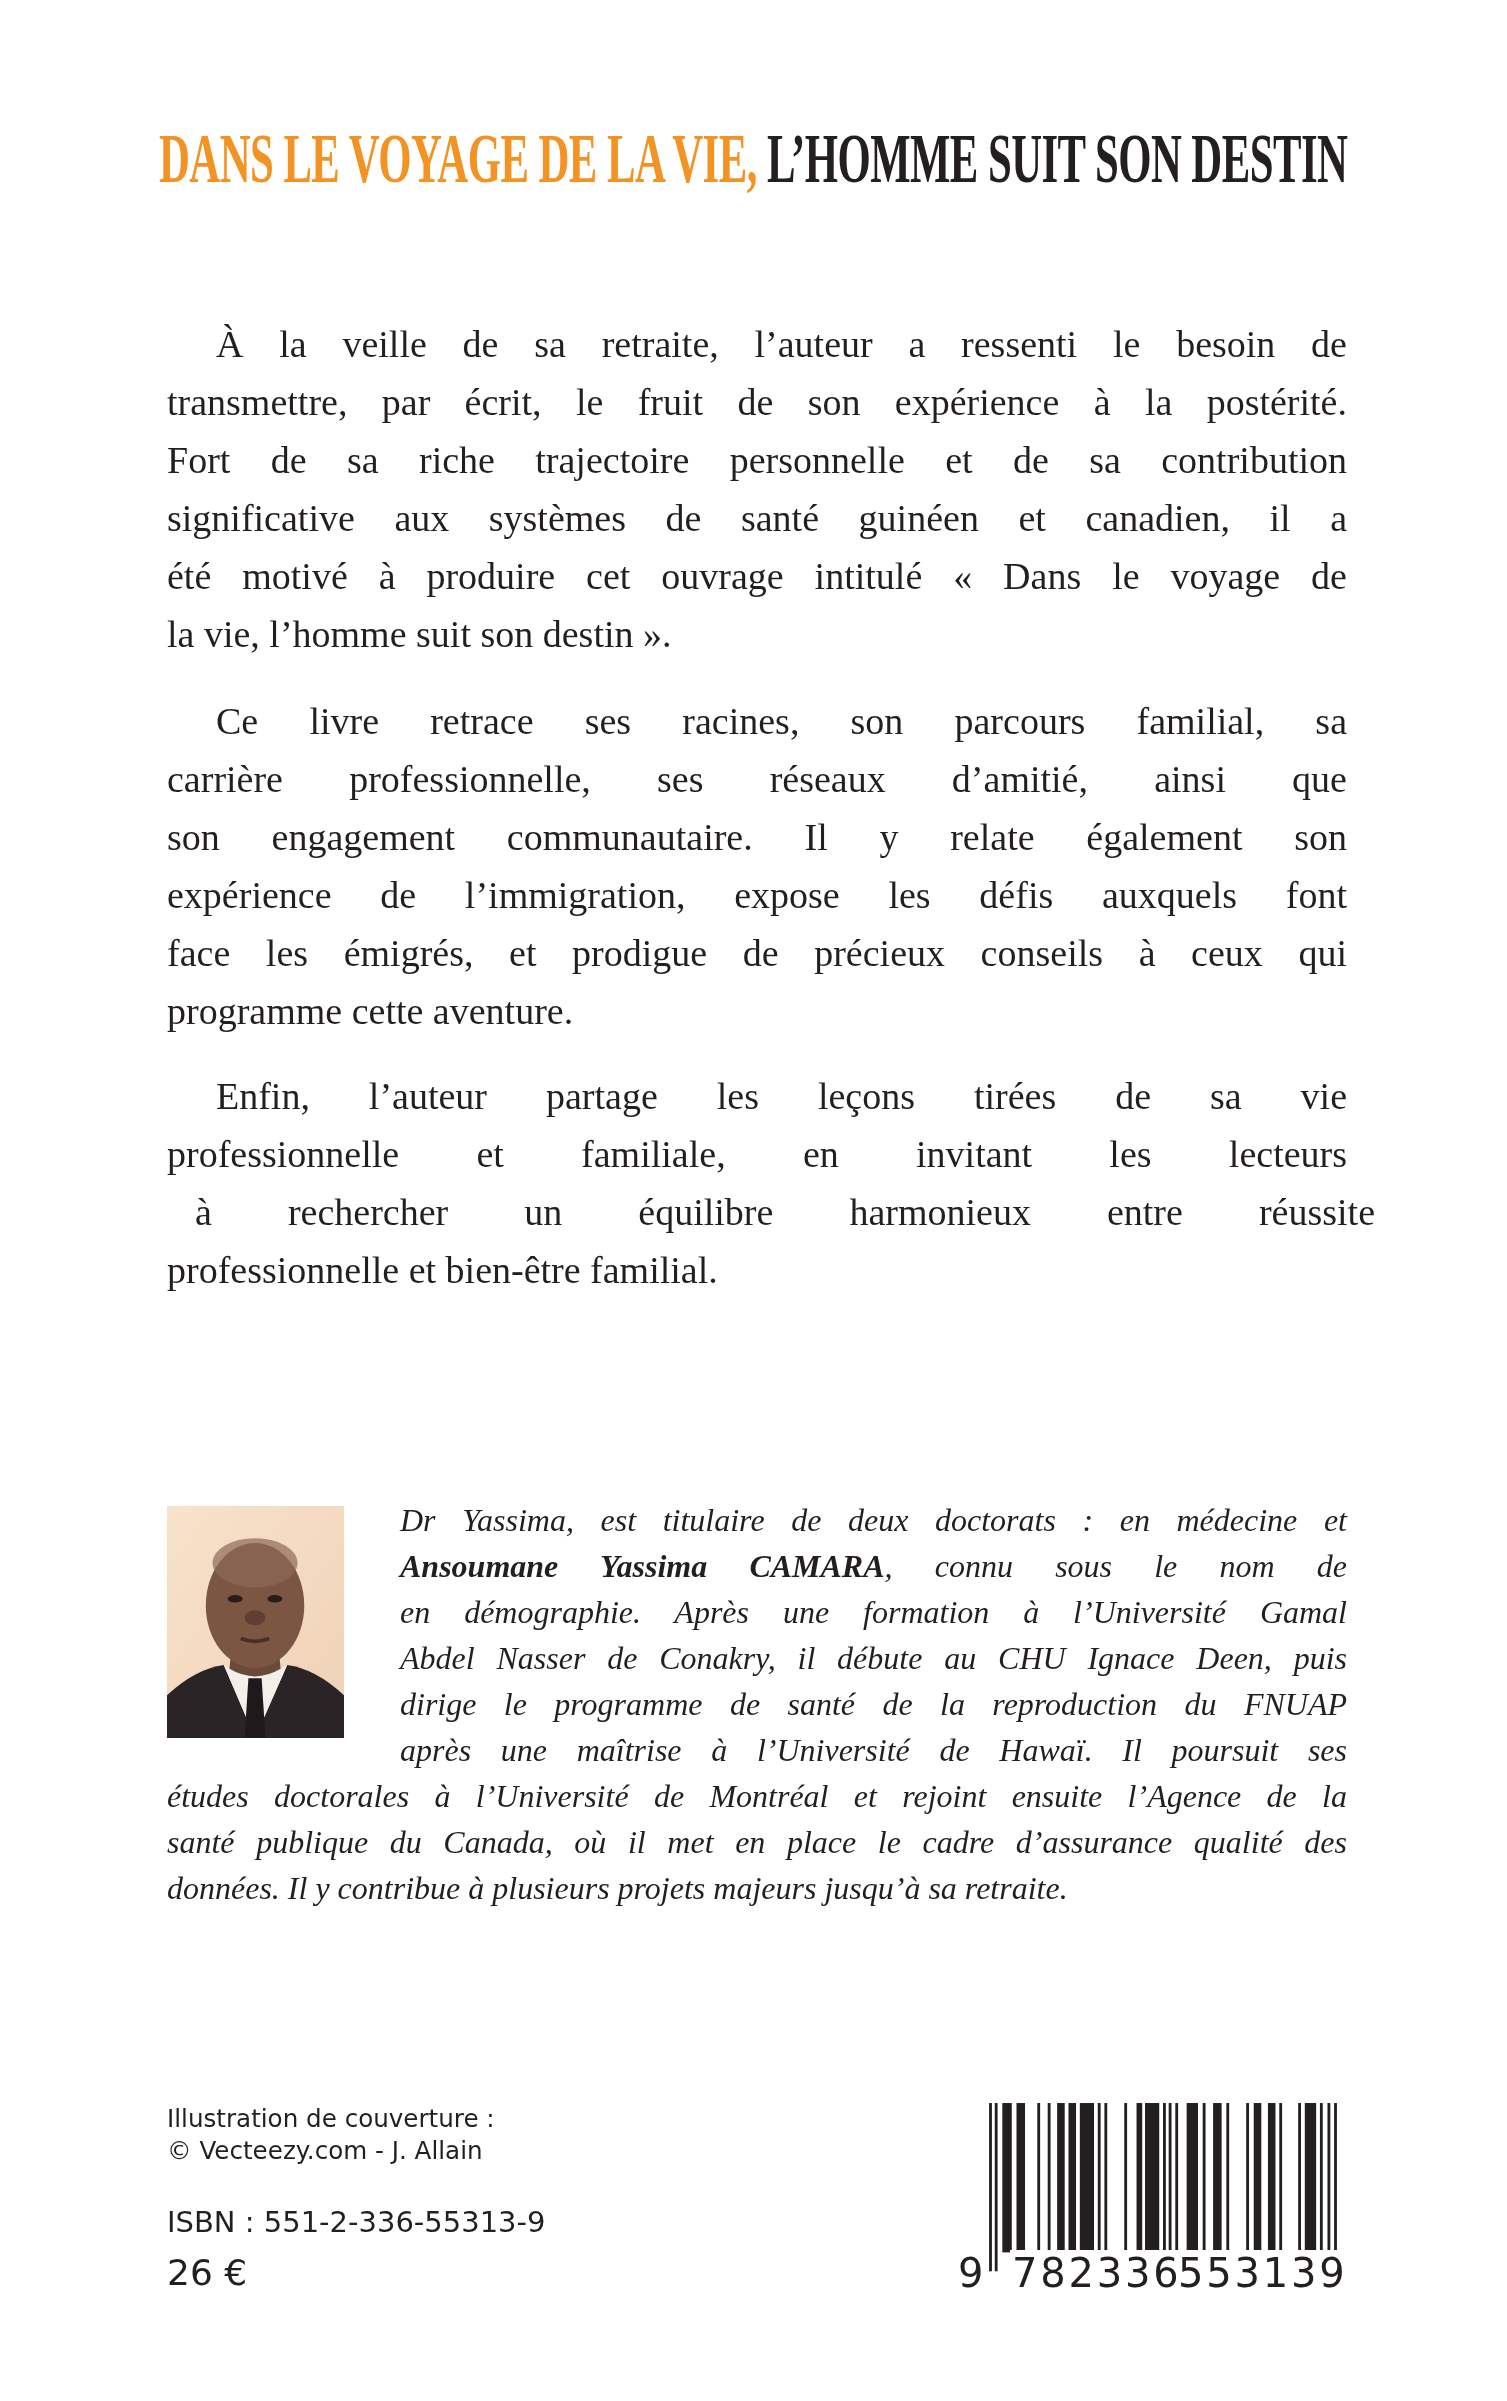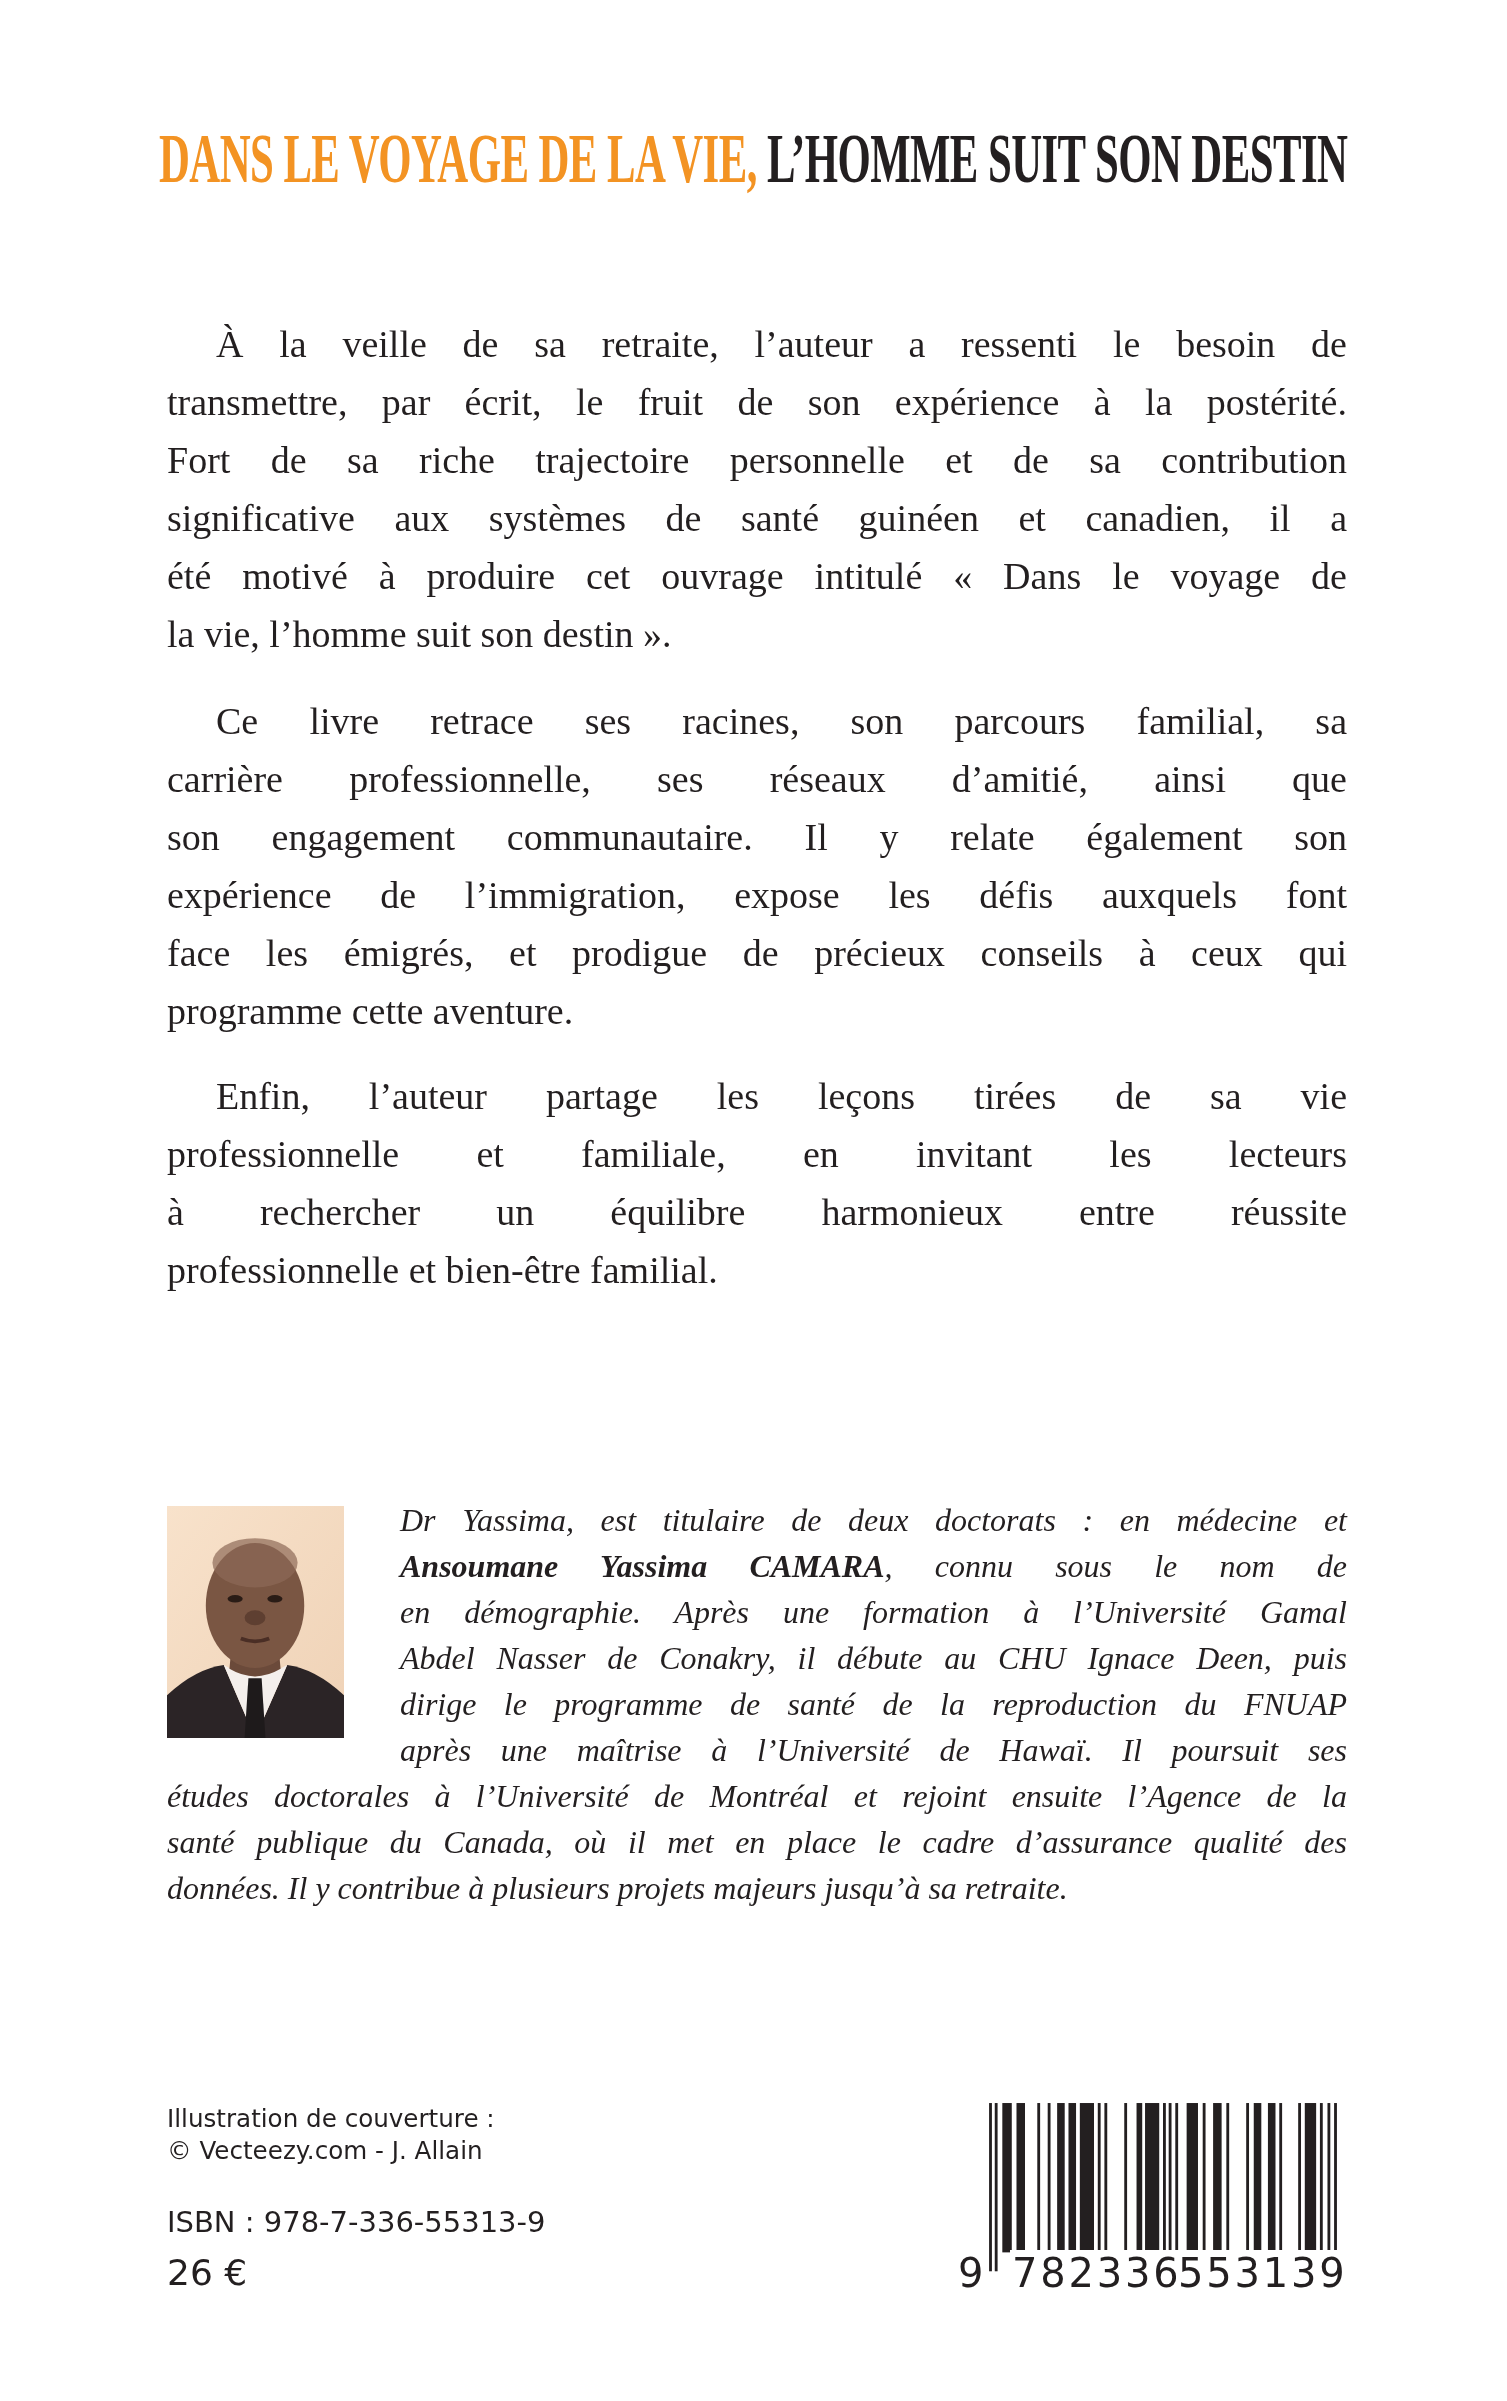--- a/index.html
+++ b/index.html
@@ -156,21 +156,21 @@
     <span class="line indent" style="display: block; width: 1180px; box-sizing: border-box;">Ce livre retrace ses racines, son parcours familial, sa</span>
     <span class="line" style="display: block; width: 1180px; box-sizing: border-box;">carrière professionnelle, ses réseaux d’amitié, ainsi que</span>
     <span class="line" style="display: block; width: 1180px; box-sizing: border-box;">son engagement communautaire. Il y relate également son</span>
     <span class="line" style="display: block; width: 1180px; box-sizing: border-box;">expérience de l’immigration, expose les défis auxquels font</span>
     <span class="line" style="display: block; width: 1180px; box-sizing: border-box;">face les émigrés, et prodigue de précieux conseils à ceux qui</span>
     <span class="line last" style="display: block; width: 1180px; box-sizing: border-box;">programme cette aventure.</span>
   </p>
   <p class="para" style="top:1067px;">
     <span class="line indent" style="display: block; width: 1180px; box-sizing: border-box;">Enfin, l’auteur partage les leçons tirées de sa vie</span>
     <span class="line" style="display: block; width: 1180px; box-sizing: border-box;">professionnelle et familiale, en invitant les lecteurs</span>
-    <span class="line" style="display: block; width: 1180px; box-sizing: border-box;">à rechercher un équilibre harmonieux entre réussite</span>
+    <span class="line" style="display: block; width: 1180px; box-sizing: border-box; margin-left: 28px;">à rechercher un équilibre harmonieux entre réussite</span>
     <span class="line last" style="display: block; width: 1180px; box-sizing: border-box;">professionnelle et bien-être familial.</span>
   </p>
 </div>
 
 <div class="photo">
   <svg width="177" height="232" viewBox="0 0 187 245" xmlns="http://www.w3.org/2000/svg">
     <defs>
       <linearGradient id="bg" x1="0" y1="0" x2="1" y2="1">
         <stop offset="0" stop-color="#f8e2cb"></stop>
         <stop offset="1" stop-color="#efd2b6"></stop>
@@ -209,21 +209,21 @@
   <span class="line" style="display: block; width: 1180px; box-sizing: border-box;">études doctorales à l’Université de Montréal et rejoint ensuite l’Agence de la</span>
   <span class="line" style="display: block; width: 1180px; box-sizing: border-box;">santé publique du Canada, où il met en place le cadre d’assurance qualité des</span>
   <span class="line last" style="display: block; width: 1180px; box-sizing: border-box;">données. Il y contribue à plusieurs projets majeurs jusqu’à sa retraite.</span>
 </div>
 
 <div class="credits">
   <div>Illustration de couverture :</div>
   <div>© Vecteezy.com - J. Allain</div>
 </div>
 
-<div class="isbn">ISBN : 978-7-336-55313-9</div>
+<div class="isbn">ISBN : 551-2-336-55313-9</div>
 <div class="price">26 €</div>
 
 <div class="barcode">
   <svg width="397" height="199" viewBox="0 0 420 210" xmlns="http://www.w3.org/2000/svg">
     <g fill="#231f20">
 
       <rect x="35" y="4" width="3" height="178"></rect>
       <rect x="41" y="4" width="3" height="178"></rect>
 
       <rect x="49" y="4" width="10" height="158"></rect>

